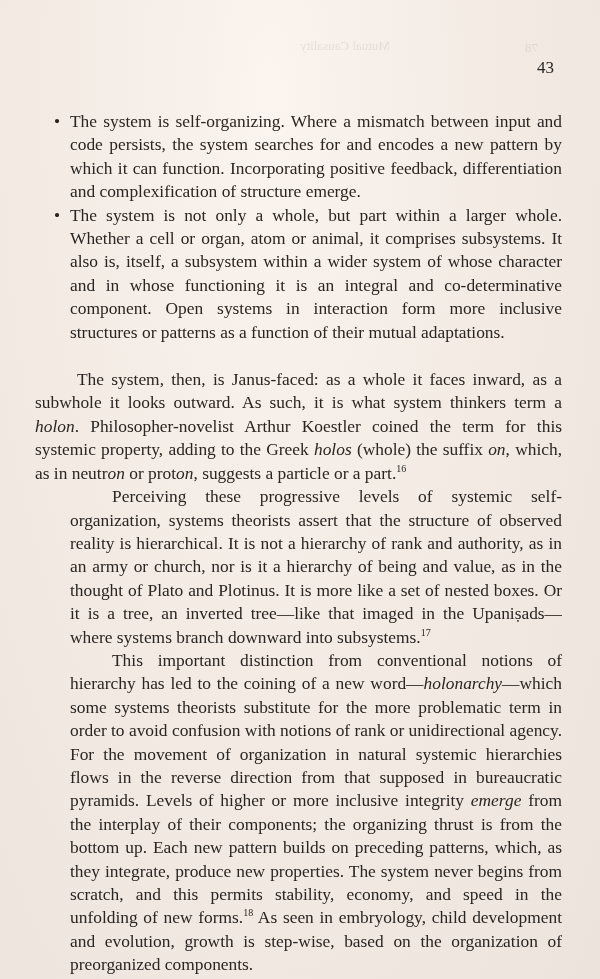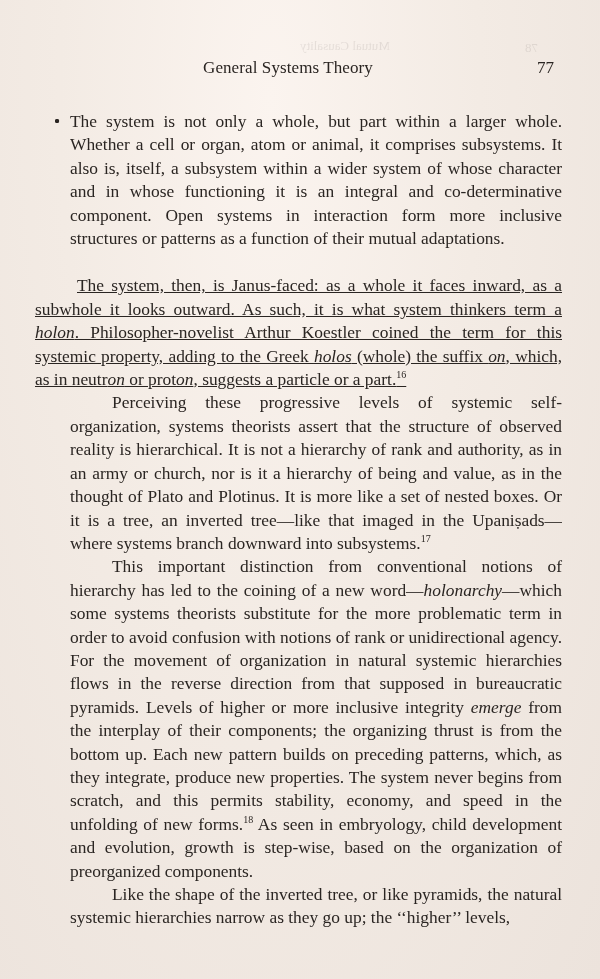--- a/index.html
+++ b/index.html
@@ -65,48 +65,47 @@
       left: 19px;
       top: 0;
     }
     .para {
       margin: 0;
       text-align: justify;
     }
     .para.first {
       margin-top: 24px;
       text-indent: 42px;
-      text-decoration: underline;
     }
     .para.indent {
       text-indent: 42px;
       margin-left: 35px;
     }
     sup {
       font-size: 10px;
       line-height: 0;
       vertical-align: 7px;
     }
     em { font-style: italic; }
   </style>
 </head>
 <body>
 
 <div class="ghost" style="left:525px; top:40px; transform:scaleX(-1);">78</div>
 <div class="ghost" style="left:300px; top:38px; transform:scaleX(-1);">Mutual Causality</div>
 
 <div class="running-head">
-  <span class="running-title">General Systems Theory</span>
-  <span class="page-number">77</span>
+  <span class="page-number">43</span>
 </div>
 
 <div class="content">
   <ul class="bullet-list">
     <li class="bullet-item">
       <span class="bullet-dot">•</span>
+      <span>The system is self-organizing. Where a mismatch between input and code persists, the system searches for and encodes a new pattern by which it can function. Incorporating positive feedback, differentiation and complexification of structure emerge.</span>
     </li>
     <li class="bullet-item">
       <span class="bullet-dot">•</span>
       <span>The system is not only a whole, but part within a larger whole. Whether a cell or organ, atom or animal, it comprises subsystems. It also is, itself, a subsystem within a wider system of whose character and in whose functioning it is an integral and co-determinative component. Open systems in interaction form more inclusive structures or patterns as a function of their mutual adaptations.</span>
     </li>
   </ul>
 
   <p class="para first"><span>The system, then, is Janus-faced: as a whole it faces inward, as a subwhole it looks outward. As such, it is what system thinkers term a </span><em>holon</em><span>. Philosopher-novelist Arthur Koestler coined the term for this systemic property, adding to the Greek </span><em>holos</em><span> (whole) the suffix </span><em>on</em><span>, which, as in neutr</span><em>on</em><span> or prot</span><em>on</em><span>, suggests a particle or a part.</span><sup>16</sup></p>
 
   <p class="para indent"><span>Perceiving these progressive levels of systemic self-organization, systems theorists assert that the structure of observed reality is hierarchical. It is not a hierarchy of rank and authority, as in an army or church, nor is it a hierarchy of being and value, as in the thought of Plato and Plotinus. It is more like a set of nested boxes. Or it is a tree, an inverted tree—like that imaged in the Upaniṣads—where systems branch downward into subsystems.</span><sup>17</sup></p>

